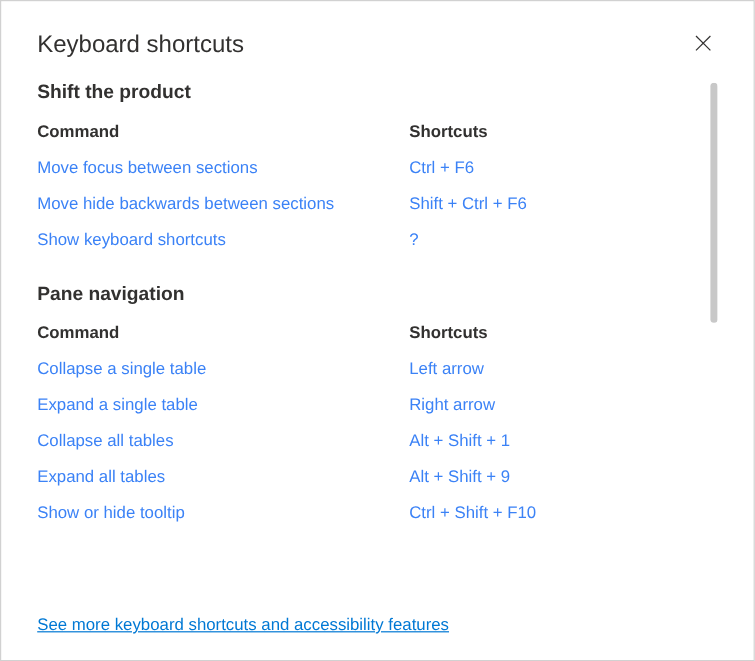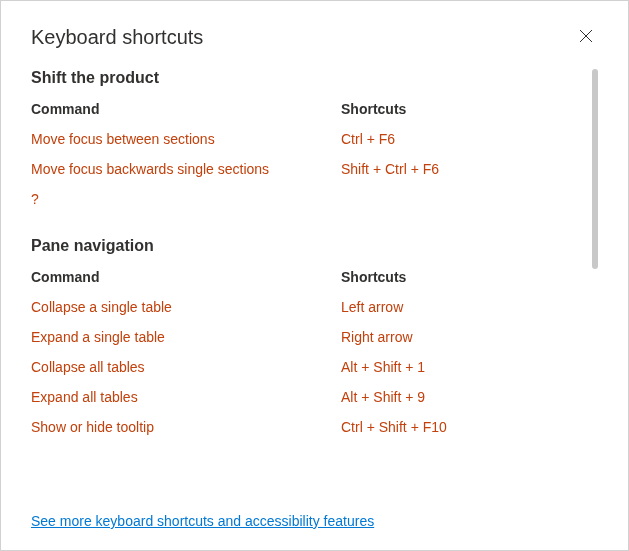--- a/index.html
+++ b/index.html
@@ -86,21 +86,21 @@
       font-weight: 700;
       color: #323130;
     }
     .table-row {
       display: flex;
       margin-bottom: 14px;
     }
     .table-row .col {
       font-size: 14px;
       font-weight: 400;
-      color: #c2410c;
+      color: #3b82f6;
     }
     .col-command {
       width: 310px;
       flex-shrink: 0;
     }
     .col-shortcut {
       flex: 1;
     }
     .footer {
       margin-top: 8px;
@@ -136,24 +136,25 @@
       <div class="table">
         <div class="table-header">
           <div class="col col-command">Command</div>
           <div class="col col-shortcut">Shortcuts</div>
         </div>
         <div class="table-row">
           <div class="col col-command">Move focus between sections</div>
           <div class="col col-shortcut">Ctrl + F6</div>
         </div>
         <div class="table-row">
-          <div class="col col-command">Move focus backwards single sections</div>
+          <div class="col col-command">Move hide backwards between sections</div>
           <div class="col col-shortcut">Shift + Ctrl + F6</div>
         </div>
         <div class="table-row">
+          <div class="col col-command">Show keyboard shortcuts</div>
           <div class="col col-shortcut">?</div>
         </div>
       </div>
     </div>
 
     <div class="section">
       <h2 class="section-title">Pane navigation</h2>
       <div class="table">
         <div class="table-header">
           <div class="col col-command">Command</div>

